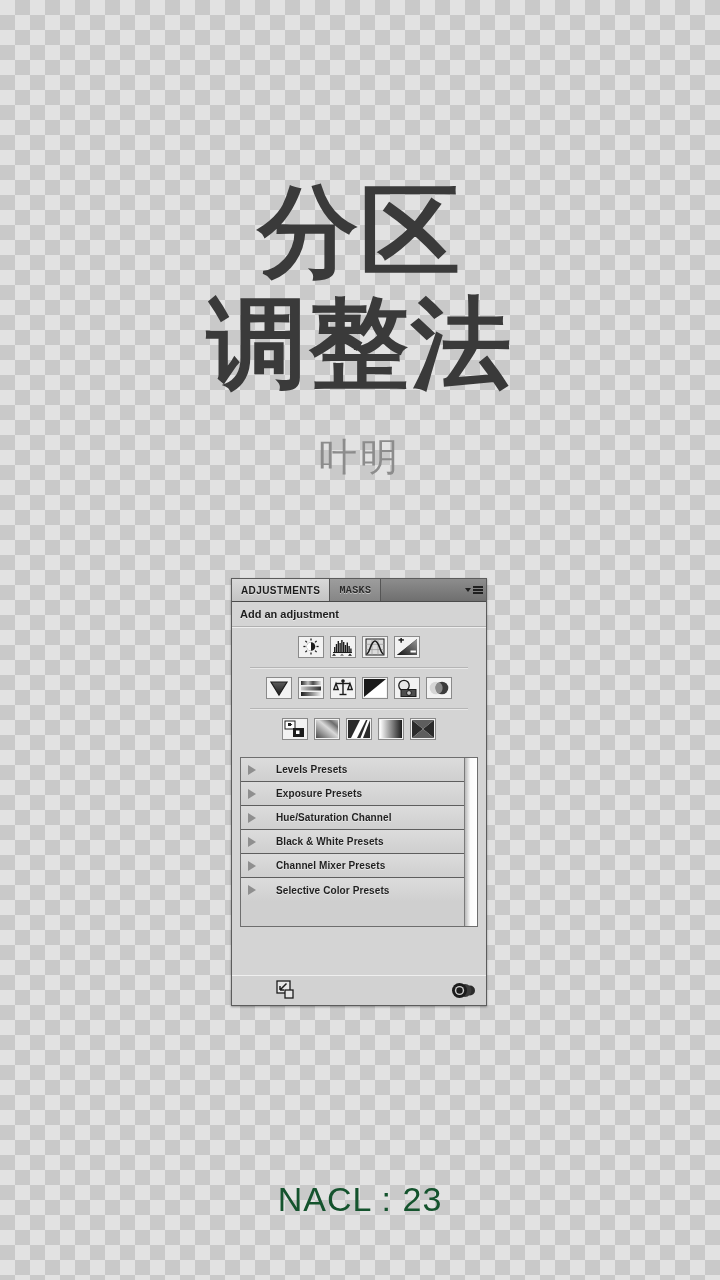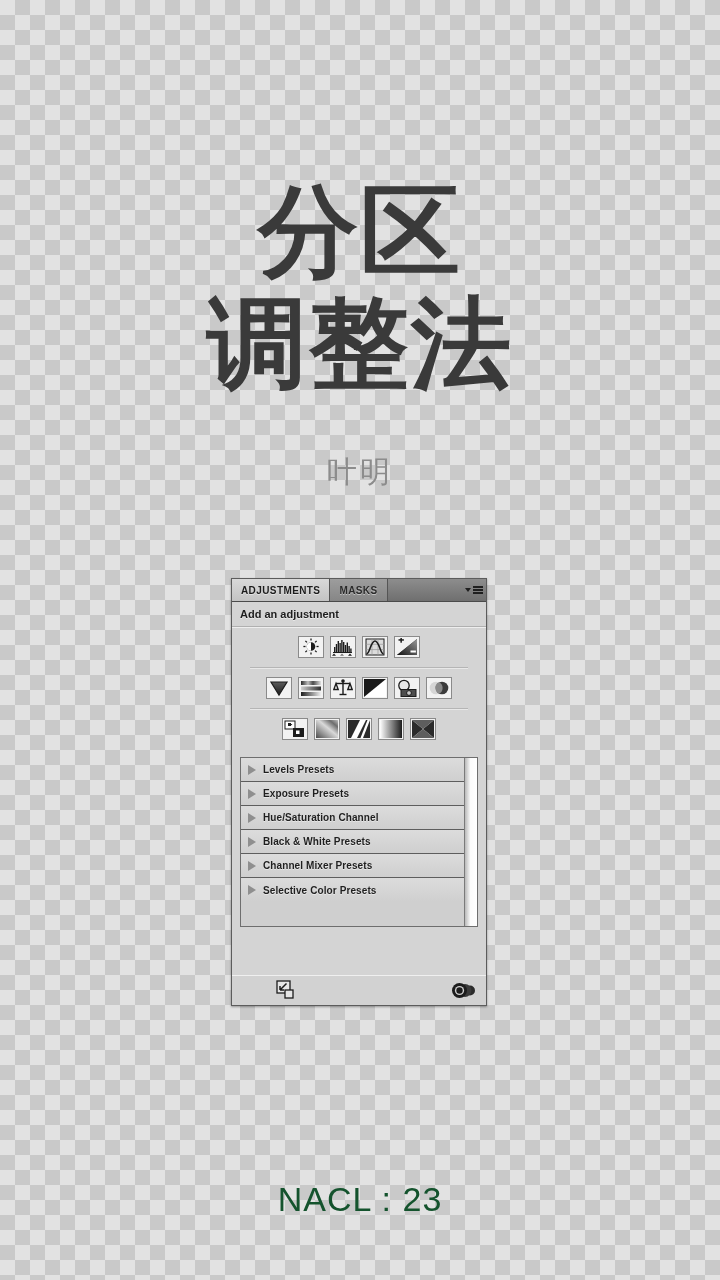--- a/index.html
+++ b/index.html
@@ -16,23 +16,23 @@
 
   
   #title-block{position:absolute;left:0;top:182px;width:720px;text-align:center;}
   .title-line{
     font-family:"DejaVu Sans","Liberation Sans",sans-serif;
     font-weight:700;color:#3a3a3a;line-height:1.0;letter-spacing:2px;
   }
   #title-line-1{font-size:100px;}
   #title-line-2{font-size:100px;margin-top:12px;}
   #author{
-    position:absolute;left:0;top:452px;width:720px;text-align:center;
+    position:absolute;left:0;top:432px;width:720px;text-align:center;
     font-family:Liberation Serif, serif;
-    font-size:30px;color:#8c8c8c;letter-spacing:3px;font-weight:500;
+    font-size:38px;color:#8c8c8c;letter-spacing:3px;font-weight:500;
   }
 
   
   #footer{
     position:absolute;left:0;top:1180px;width:720px;text-align:center;
     font-size:34px;color:#14532d;letter-spacing:1px;
   }
 
   
   #ps-panel{
@@ -48,21 +48,21 @@
     border-bottom:1px solid #4a4a4a;position:relative;
   }
   .tab{
     display:flex;align-items:center;padding:0 9px;
     font-size:10px;font-weight:700;letter-spacing:.4px;
     color:#1c1c1c;border-right:1px solid #555;
     text-shadow:0 1px 0 rgba(255,255,255,.45);
     text-align:center;
   }
   .tab.active{background:linear-gradient(#d9d9d9,#c3c3c3);}
-  .tab.inactive{background:linear-gradient(#9d9d9d,#868686);color:#2a2a2a;}
+  .tab.inactive{background:linear-gradient(#9d9d9d,#868686);color:#2a2a2a;font-family:Liberation Mono, monospace;}
   #tab-spacer{flex:1;}
   #panel-menu-btn{
     width:24px;display:flex;align-items:center;justify-content:center;gap:1px;
   }
   .menu-arrow{
     width:0;height:0;border-left:3px solid transparent;border-right:3px solid transparent;
     border-top:4px solid #1f1f1f;margin-right:1px;
   }
   .menu-lines{display:flex;flex-direction:column;gap:1.5px;}
   .menu-lines i{display:block;width:10px;height:1.5px;background:#1f1f1f;}
@@ -89,21 +89,21 @@
   .row-rule{height:1px;background:#b5b5b5;margin:0 18px 8px;border-bottom:1px solid #e8e8e8;}
 
   
   #presets-wrap{
     margin:4px 8px 0;height:170px;position:relative;
     background:#cfcfcf;border:1px solid #6e6e6e;box-sizing:border-box;
     display:flex;
   }
   #presets-list{flex:1;overflow:hidden;}
   .preset-row{
-    height:24px;display:flex;align-items:center;gap:7px;padding-left:7px;
+    height:24px;display:flex;align-items:center;gap:20px;padding-left:7px;
     background:linear-gradient(#dcdcdc,#cfcfcf);
     border-bottom:1px solid #5e5e5e;box-sizing:border-box;
   }
   .preset-row:last-child{border-bottom:none;}
   .tri{
     width:0;height:0;border-top:5px solid transparent;border-bottom:5px solid transparent;
     border-left:8px solid #8f8f8f;flex:none;
   }
   .preset-label{
     font-size:10px;font-weight:700;color:#1f1f1f;letter-spacing:.1px;

